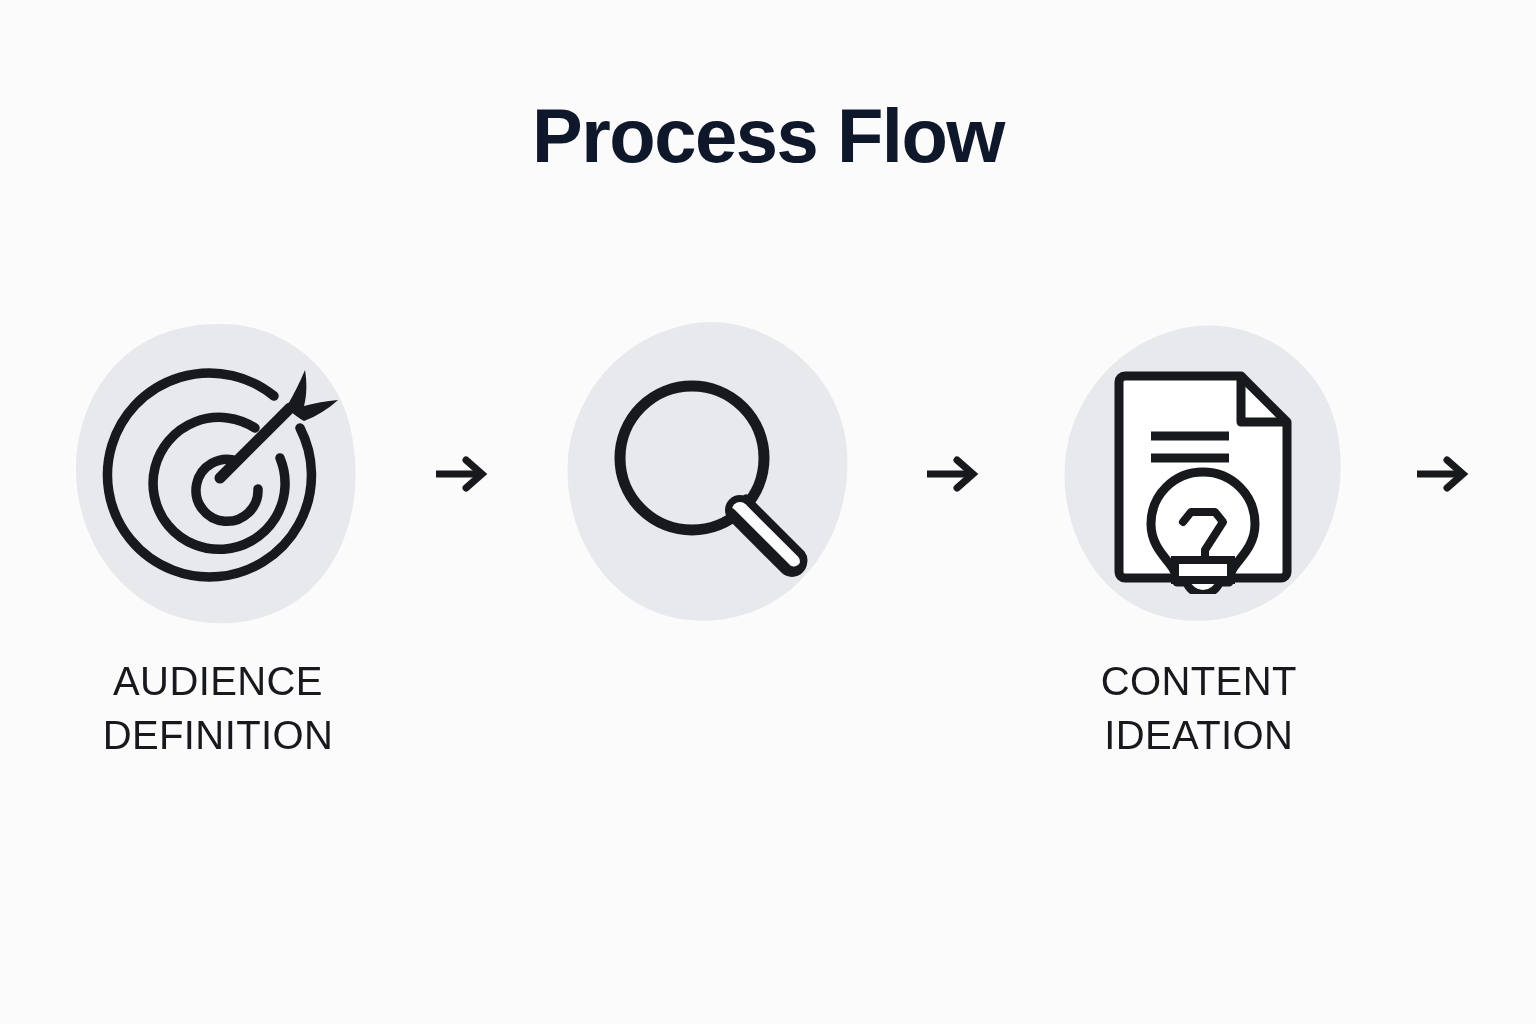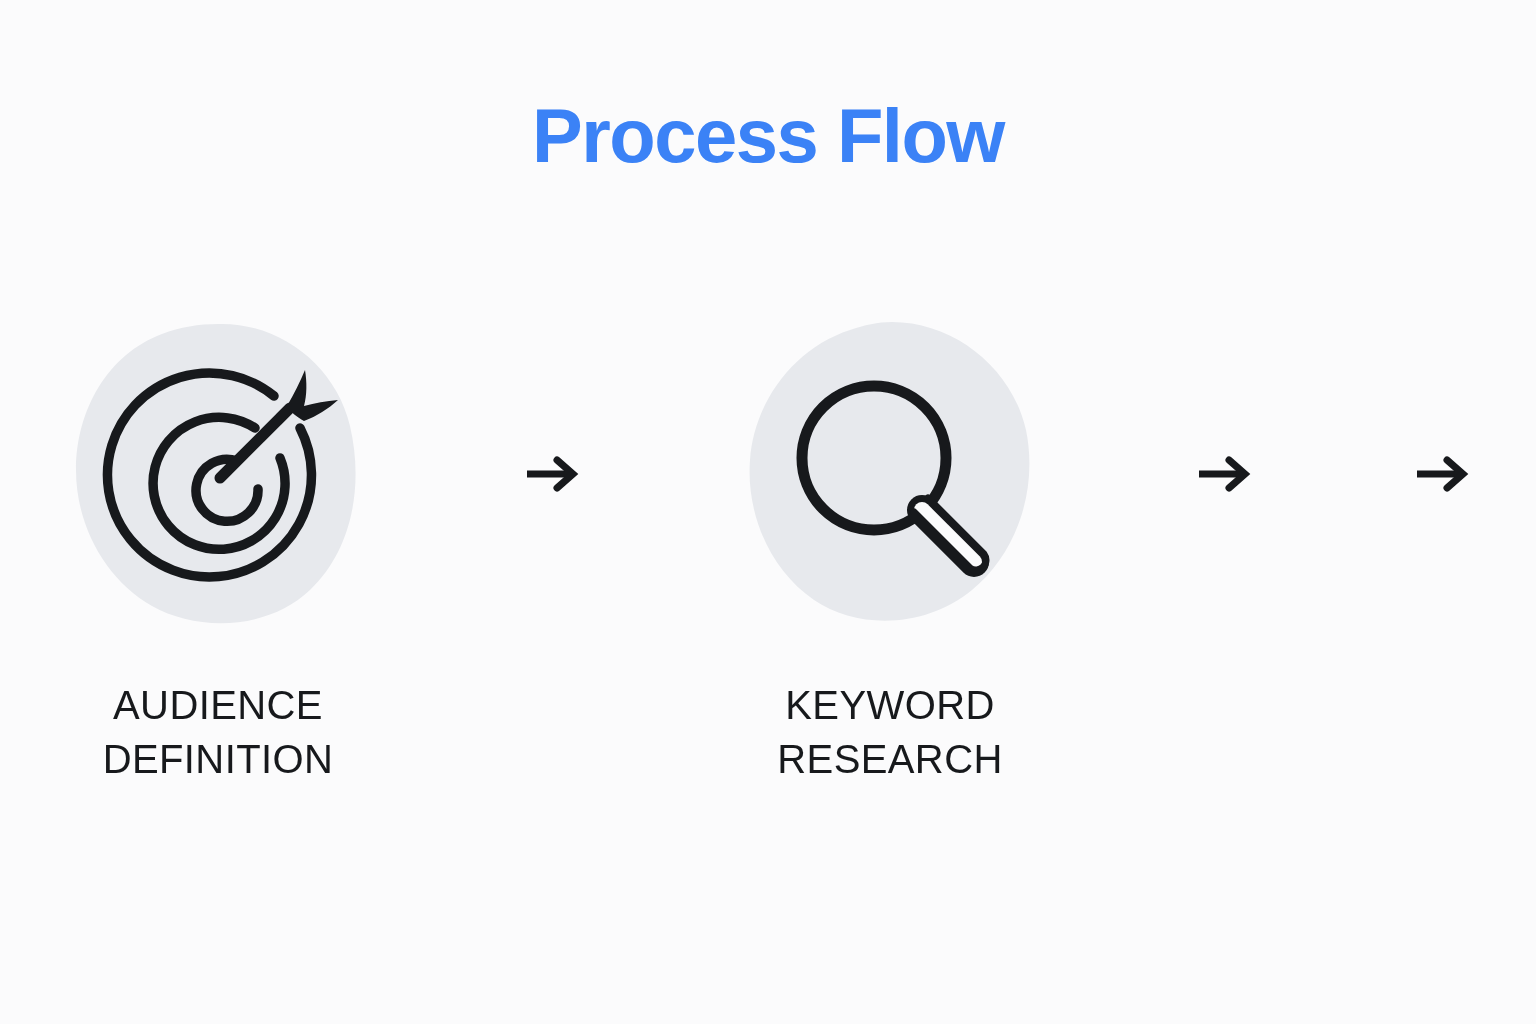--- a/index.html
+++ b/index.html
@@ -25,21 +25,21 @@
   
   .title {
     position: absolute;
     top: 96px;
     left: 0;
     width: 1536px;
     text-align: center;
     font-size: 76px;
     font-weight: 700;
     letter-spacing: -1.5px;
-    color: #3b82f6;
+    color: #0f172a;
     line-height: 1.05;
     white-space: nowrap;
   }
 
   
   .flow {
     position: absolute;
     top: 318px;
     left: 68px;
     width: 1408px;
@@ -76,21 +76,21 @@
   }
 
   .glyph {
     position: relative;
     width: 240px;
     height: 240px;
     z-index: 2;
   }
 
   .stage-label {
-    margin-top: 48px;
+    margin-top: 24px;
     text-align: center;
     font-size: 40px;
     line-height: 1.36;
     font-weight: 500;
     letter-spacing: 0.4px;
     color: #17191c;
     text-transform: uppercase;
     white-space: pre-line;
   }
 
@@ -167,31 +167,62 @@
 
           <path d="M152 156 L204 208" fill="none" stroke="#17191c" stroke-width="30" stroke-linecap="round"></path>
           <path d="M152 156 L204 208" fill="none" stroke="#fbfbfc" stroke-width="16" stroke-linecap="round"></path>
           <path d="M152 156 L204 208" fill="none" stroke="#17191c" stroke-width="0"></path>
 
           <g fill="none" stroke="#17191c" stroke-width="7" stroke-linecap="round" stroke-linejoin="round">
             <path d="M158 144 L214 200 A10 10 0 0 1 200 214 L144 158"></path>
           </g>
         </svg>
       </div>
-      <div class="stage-label">KEYWORD
-RESEARCH</div>
     </div>
 
     <div class="connector">
       <svg width="58" height="40" viewBox="0 0 58 40" aria-hidden="true">
         <line x1="2" y1="20" x2="44" y2="20" stroke="#17191c" stroke-width="7" stroke-linecap="butt"></line>
         <polyline points="32,6 48,20 32,34" fill="none" stroke="#17191c" stroke-width="7" stroke-linecap="round" stroke-linejoin="miter"></polyline>
       </svg>
     </div>
 
+    <div class="stage">
+      <div class="icon-well">
+        <svg class="blob" viewBox="0 0 300 312" aria-hidden="true">
+          <path fill="#e7e9ed" d="M148 8
+            C210 2 270 44 286 104
+            C302 164 284 230 238 270
+            C192 310 124 312 80 284
+            C36 256 12 200 16 146
+            C20 86 62 32 120 14
+            C129 11 138 9 148 8 Z"></path>
+        </svg>
+        <svg class="glyph" viewBox="0 0 240 240" aria-hidden="true">
+
+          <path d="M46 22 h116 l46 46 v150 a6 6 0 0 1 -6 6 H46 a6 6 0 0 1 -6 -6 V28 a6 6 0 0 1 6 -6 Z" fill="#ffffff" stroke="#17191c" stroke-width="9" stroke-linejoin="round"></path>
+          <path d="M162 22 v46 h46" fill="none" stroke="#17191c" stroke-width="9" stroke-linejoin="round"></path>
+
+          <line x1="72" y1="82" x2="150" y2="82" stroke="#17191c" stroke-width="9" stroke-linecap="butt"></line>
+          <line x1="72" y1="104" x2="150" y2="104" stroke="#17191c" stroke-width="9" stroke-linecap="butt"></line>
+
+          <path d="M124 118 C153 118 176 141 176 170 C176 188 166 199 158 209
+                   C152 216 150 222 150 228 H98 C98 222 96 216 90 209
+                   C82 199 72 188 72 170 C72 141 95 118 124 118 Z" fill="#ffffff" stroke="#17191c" stroke-width="9" stroke-linejoin="round"></path>
+
+          <path d="M104 168 L112 158 H136 L144 168 L126 196 L126 206" fill="none" stroke="#17191c" stroke-width="8" stroke-linejoin="round" stroke-linecap="round"></path>
+
+          <rect x="96" y="206" width="56" height="20" fill="#ffffff" stroke="#17191c" stroke-width="8"></rect>
+
+          <path d="M106 226 C110 236 116 240 124 240 C132 240 138 236 142 226 Z" fill="#ffffff" stroke="#17191c" stroke-width="8" stroke-linejoin="round"></path>
+        </svg>
+      </div>
+      <div class="stage-label">CONTENT
+IDEATION</div>
+    </div>
 
     <div class="connector">
       <svg width="58" height="40" viewBox="0 0 58 40" aria-hidden="true">
         <line x1="2" y1="20" x2="44" y2="20" stroke="#17191c" stroke-width="7" stroke-linecap="butt"></line>
         <polyline points="32,6 48,20 32,34" fill="none" stroke="#17191c" stroke-width="7" stroke-linecap="round" stroke-linejoin="miter"></polyline>
       </svg>
     </div>
 
 
   </div>

